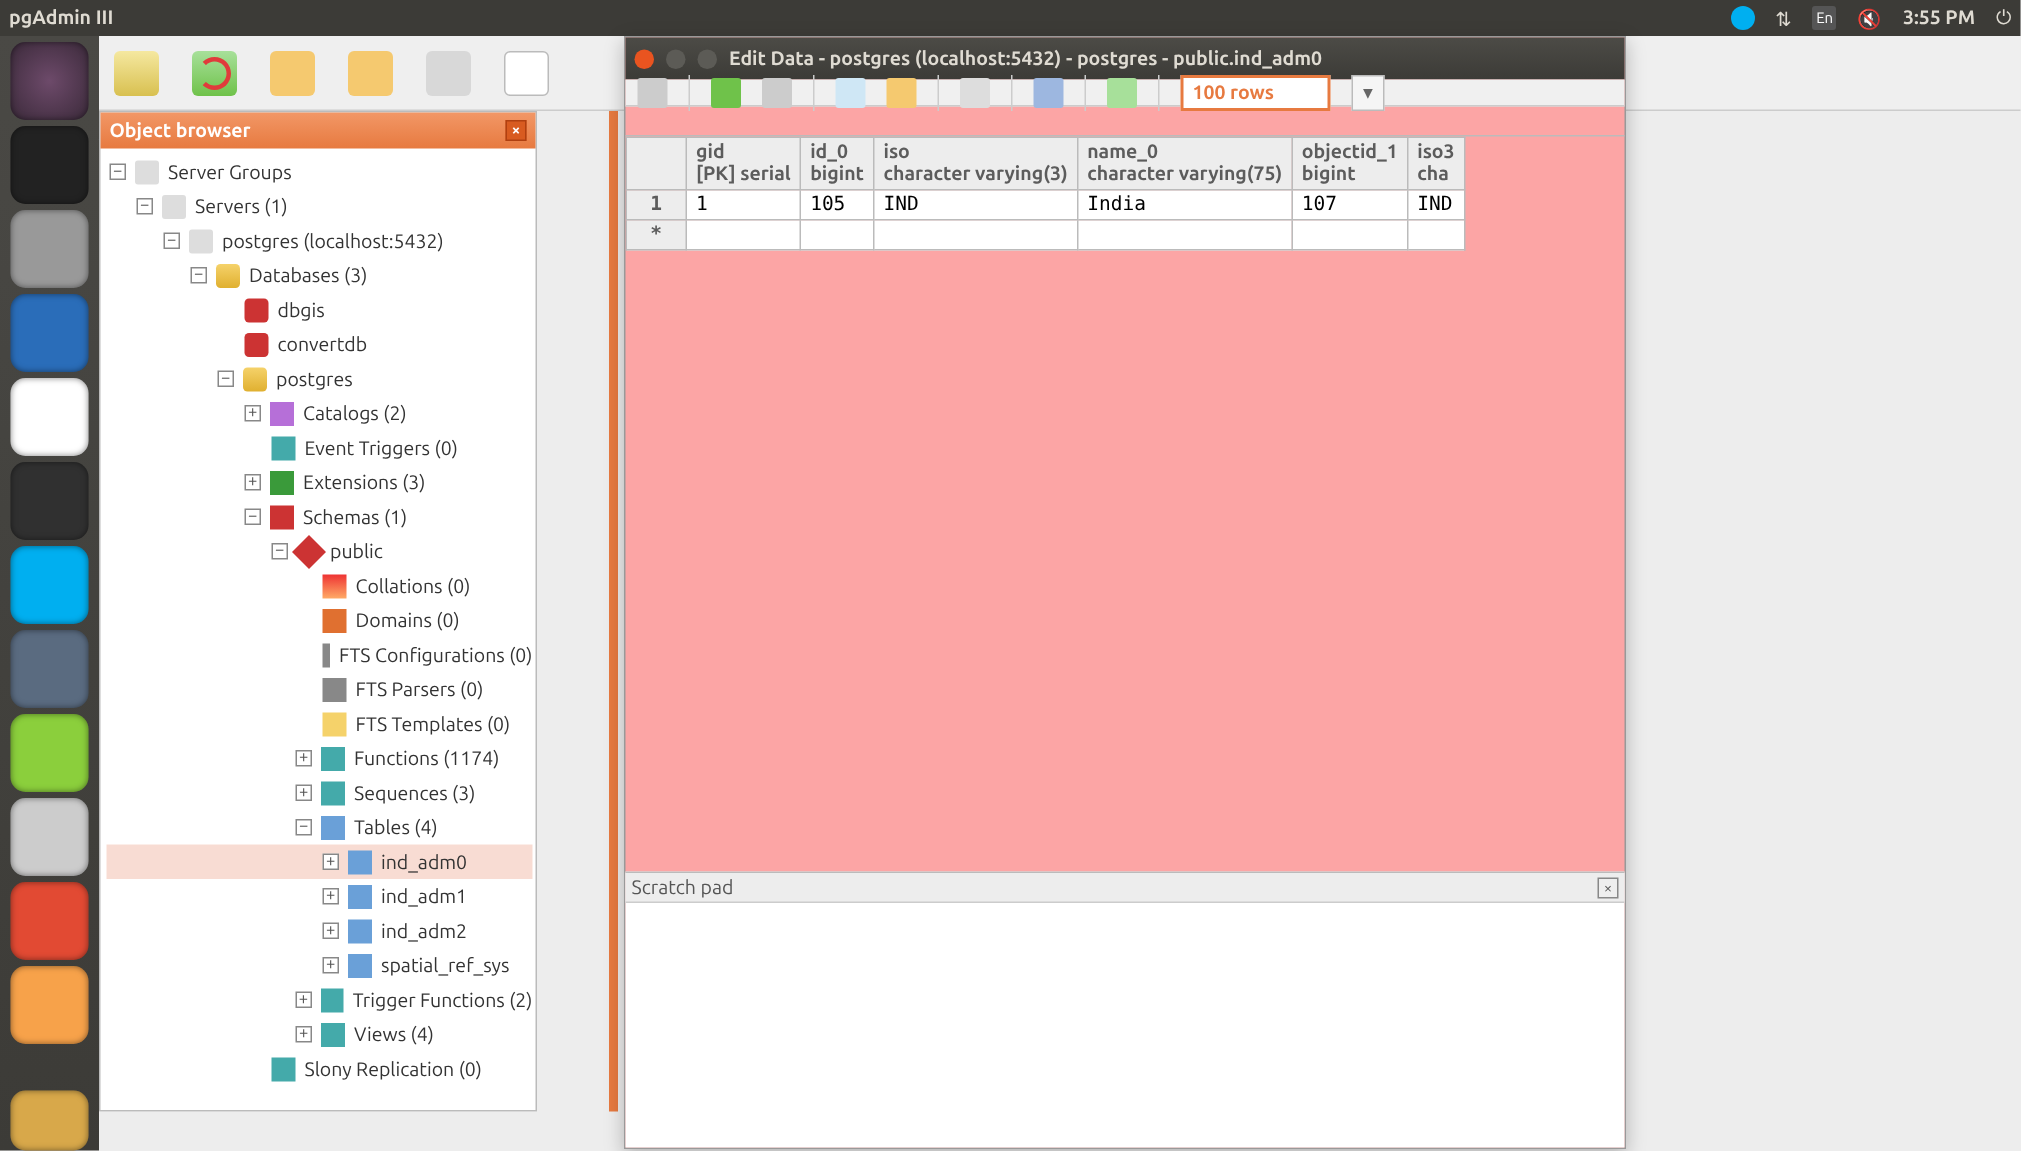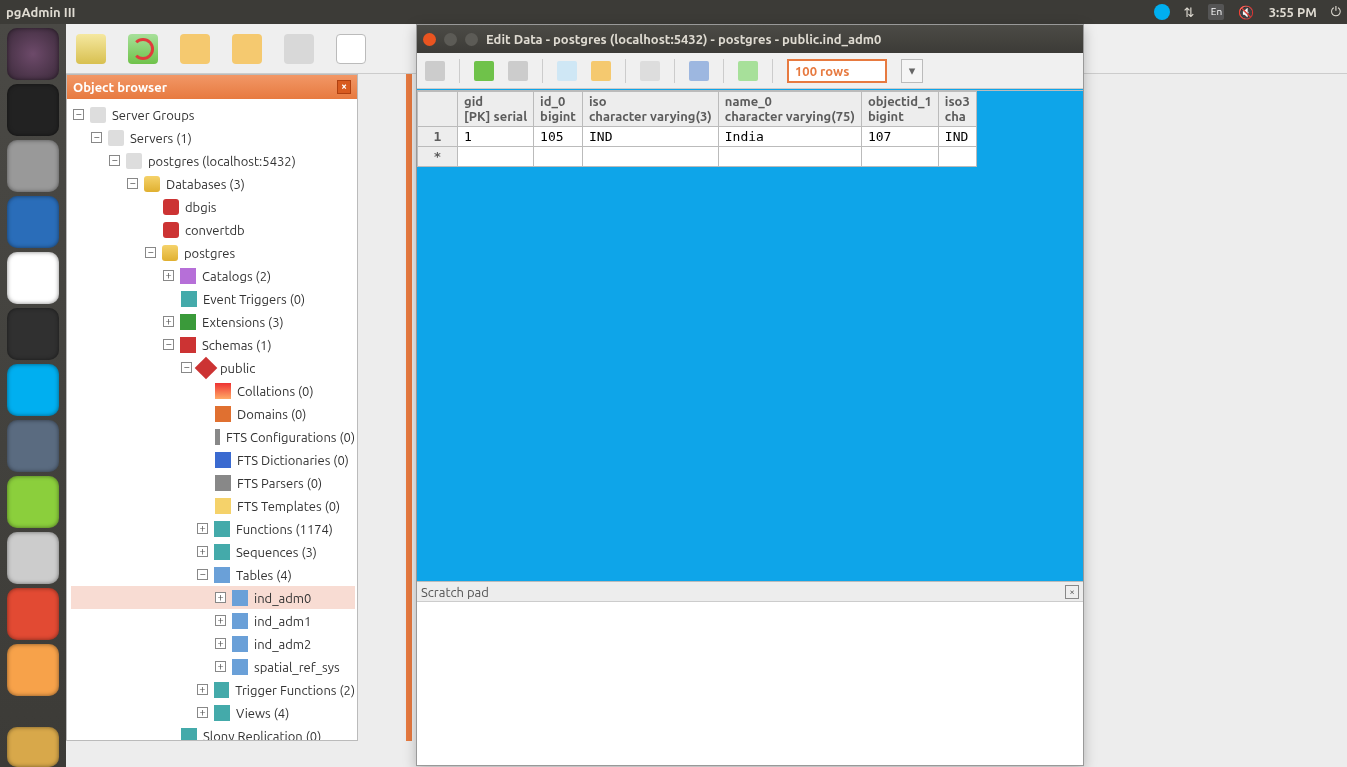--- a/index.html
+++ b/index.html
@@ -73,27 +73,27 @@
 .ic.vw {background:#4aa;}
 .ic.slony {background:#4aa;}
 .sel { background:#e9967a55; }
 
 
 .status { position:absolute; left:0; bottom:0; width:100%; height:26px; background:#f0f0f0; border-top:1px solid #ccc; display:flex; align-items:center; padding:0 6px; font-size:13px; color:#444;}
 .status .seg { padding:0 10px; }
 .status .seg.left{flex:0 0 350px;}
 
 
-.editwin { position:absolute; left:350px; top:0; width:668px; height:742px; background:#0ea5e9; border:1px solid #999; box-shadow:0 4px 12px rgba(0,0,0,.25);}
+.editwin { position:absolute; left:350px; top:0; width:668px; height:742px; background:#fca5a5; border:1px solid #999; box-shadow:0 4px 12px rgba(0,0,0,.25);}
 .editwin .ttl { height:28px; background:linear-gradient(#4c4b46,#3c3b37); color:#dfdbd2; display:flex; align-items:center; padding:0 6px; gap:8px; font-weight:bold;}
 .wc { width:13px;height:13px;border-radius:50%;}
 .wc.close{background:#e95420;}
 .wc.min{background:#5c5b56;}
 .wc.max{background:#5c5b56;}
-.editwin .tb2 { height:36px; background:#f0f0f0; border-bottom:1px solid #ccc; display:flex; align-items:center; padding:0 8px; gap:14px;}
+.editwin .tb2 { height:18px; background:#f0f0f0; border-bottom:1px solid #ccc; display:flex; align-items:center; padding:0 8px; gap:14px;}
 .tb2 .ico { width:20px; height:20px; background:#ddd; border-radius:2px;}
 .tb2 .sep { width:1px; height:24px; background:#ccc;}
 .tb2 .limit { width:100px; height:24px; border:2px solid #e77a40; background:#fff; color:#e77a40; font-weight:bold; text-align:left; padding:0 6px; line-height:20px;}
 .tb2 .dd { width:22px;height:24px;border:1px solid #bbb;background:#f5f5f5;display:flex;align-items:center;justify-content:center;color:#666;}
 
 
 .grid { position:absolute; top:65px; left:0; right:0; height:490px; overflow:auto; border-top:1px solid #bbb;}
 table.g { border-collapse:collapse; }
 table.g th, table.g td { border:1px solid #bbb; padding:2px 6px; font-family:"DejaVu Sans Mono",monospace; font-size:13px; text-align:left; vertical-align:top; background:#fff;}
 table.g th { background:#ededed; font-weight:bold; color:#5c5c5c; }
@@ -220,24 +220,20 @@
           <span class="ic col"></span>
           <span>Collations (0)</span>
         </div>
       <div class="row" style="padding-left:144px">
           <span class="ic dom"></span>
           <span>Domains (0)</span>
         </div>
       <div class="row" style="padding-left:144px">
           <span class="ic fts"></span>
           <span>FTS Configurations (0)</span>
-        </div>
-      <div class="row" style="padding-left:144px">
-          <span class="ic dict"></span>
-          <span>FTS Dictionaries (0)</span>
         </div>
       <div class="row" style="padding-left:144px">
           <span class="ic fts"></span>
           <span>FTS Parsers (0)</span>
         </div>
       <div class="row" style="padding-left:144px">
           <span class="ic tmpl"></span>
           <span>FTS Templates (0)</span>
         </div>
       <div class="row" style="padding-left:126px">

